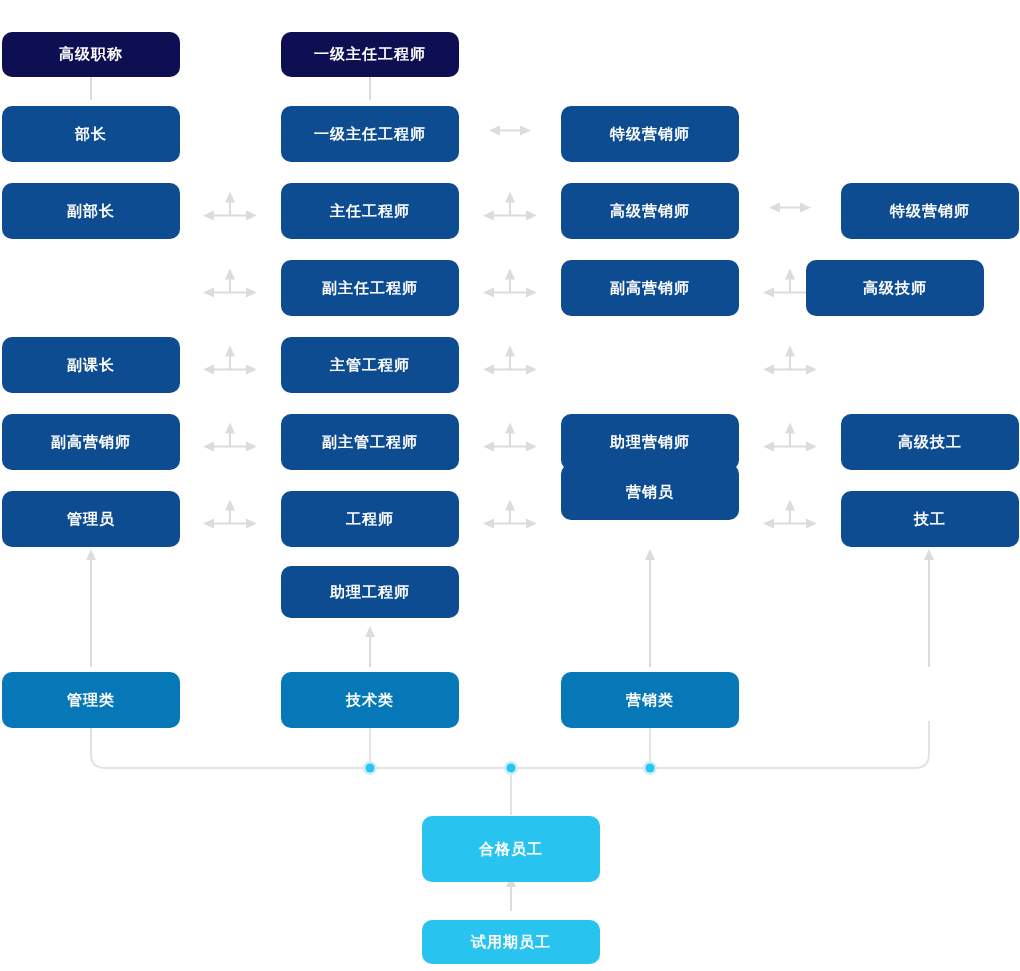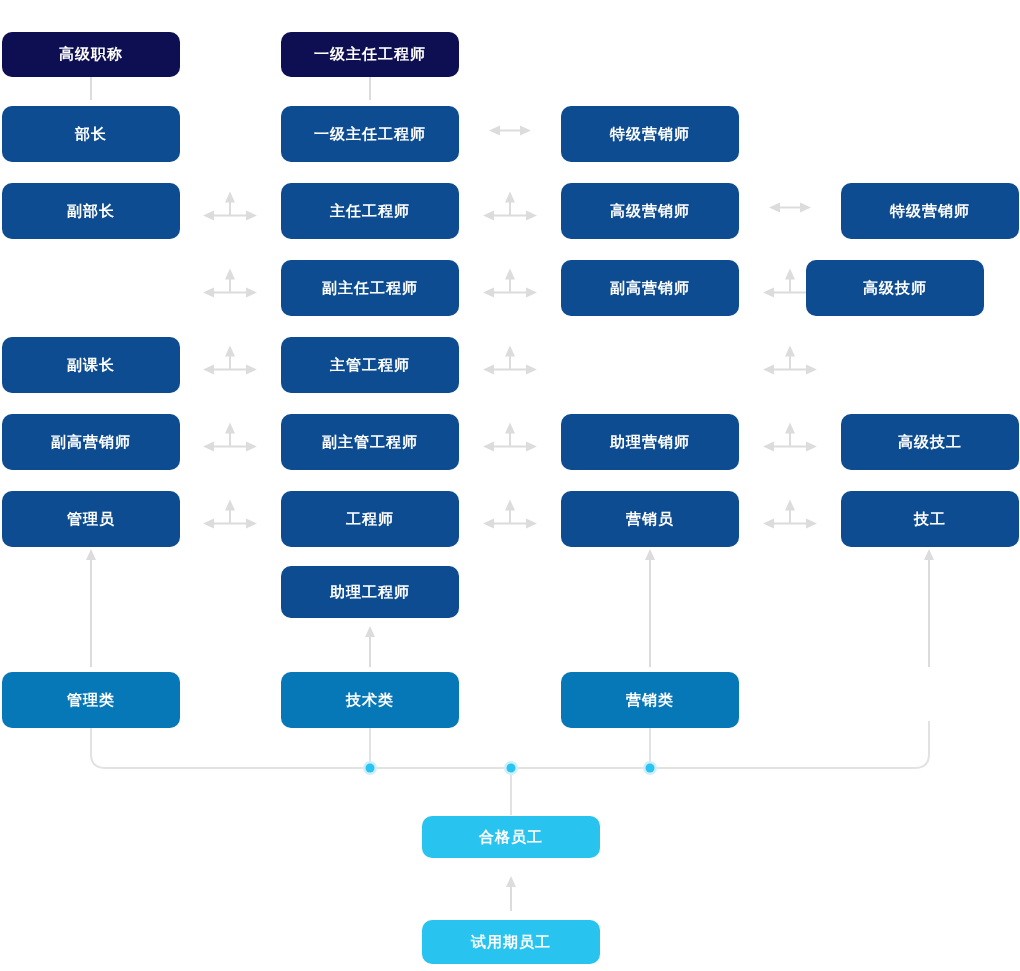--- a/index.html
+++ b/index.html
@@ -201,24 +201,24 @@
   <div class="node blue" style="left:281px;top:337px">主管工程师</div>
   <div class="node blue" style="left:281px;top:414px">副主管工程师</div>
   <div class="node blue" style="left:281px;top:491px">工程师</div>
   <div class="node blue" style="left:281px;top:566px;height:52px">助理工程师</div>
   <div class="node mid" style="left:281px;top:672px">技术类</div>
 
   <div class="node blue" style="left:561px;top:106px">特级营销师</div>
   <div class="node blue" style="left:561px;top:183px">高级营销师</div>
   <div class="node blue" style="left:561px;top:260px">副高营销师</div>
   <div class="node blue" style="left:561px;top:414px">助理营销师</div>
-  <div class="node blue" style="left:561px;top:491px">营销员</div>
+  <div class="node blue" style="left:561px;top:464px">营销员</div>
   <div class="node mid" style="left:561px;top:672px">营销类</div>
 
   <div class="node blue" style="left:841px;top:183px">特级营销师</div>
   <div class="node blue" style="left:806px;top:260px">高级技师</div>
   <div class="node blue" style="left:841px;top:414px">高级技工</div>
   <div class="node blue" style="left:841px;top:491px">技工</div>
 
-  <div class="node cyan" style="left:422px;top:816px;height:42px">合格员工</div>
+  <div class="node cyan" style="left:422px;top:816px;height:66px">合格员工</div>
   <div class="node cyan" style="left:422px;top:920px;height:44px">试用期员工</div>
 
 </div>
 
 </body></html>

